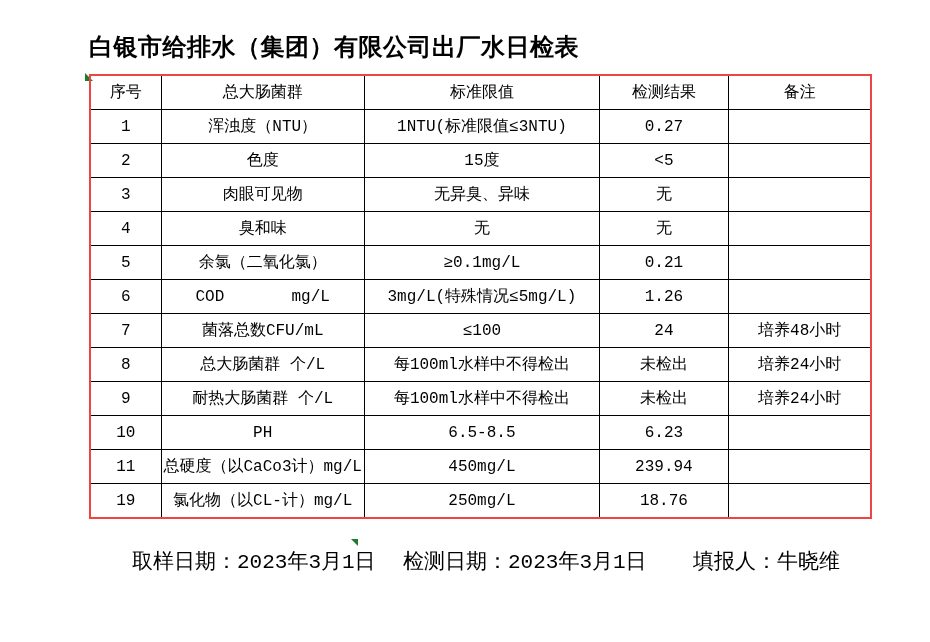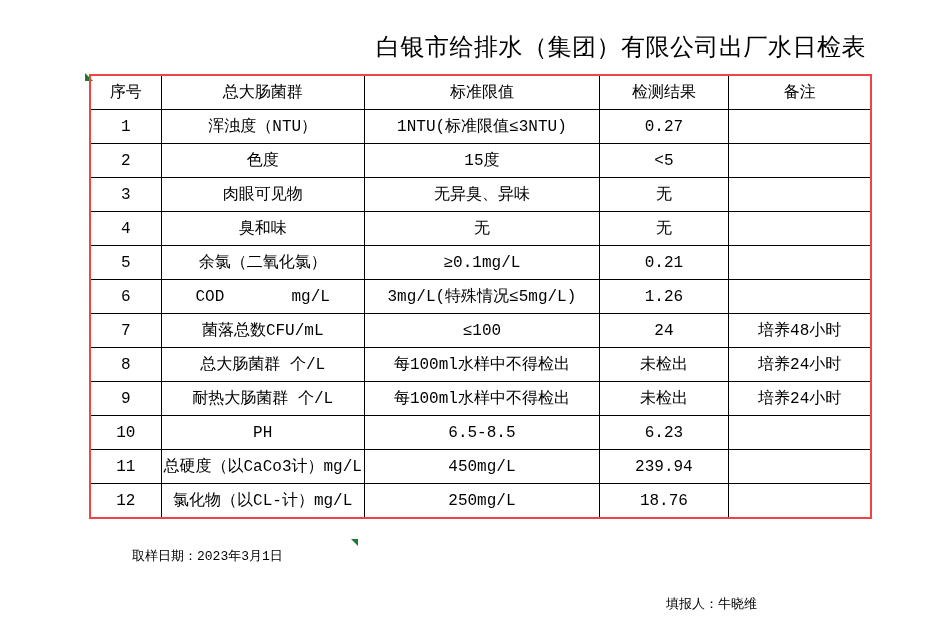--- a/index.html
+++ b/index.html
@@ -14,23 +14,23 @@
     background: #ffffff;
     font-family: "Liberation Mono", "DejaVu Sans Mono", monospace;
     color: #000000;
     overflow: hidden;
   }
   .title {
     position: absolute;
     top: 31px;
     left: 89px;
     width: 777px;
-    text-align: right;
+    text-align: left;
     font-size: 24px;
-    font-weight: normal;
+    font-weight: bold;
     letter-spacing: 0.5px;
     white-space: nowrap;
   }
   table.report {
     position: absolute;
     top: 74px;
     left: 89px;
     border-collapse: collapse;
     table-layout: fixed;
     border: 2px solid #ef4444;
@@ -52,26 +52,26 @@
   .col-std    { width: 235px; }
   .col-result { width: 129px; }
   .col-remark { width: 143px; }
 
   .footer-line {
     position: absolute;
     top: 547px;
     left: 0;
     width: 843px;
     height: 22px;
-    font-size: 13px;
+    font-size: 21px;
   }
   .footer-line .f-item { position: absolute; white-space: nowrap; }
   .f-sample { left: 132px; }
   .f-test   { left: 403px; }
-  .f-report { left: 666px; margin-top: 48px; }
+  .f-report { left: 693px; }
 
   .flag {
     position: absolute;
     width: 8px;
     height: 8px;
   }
   .flag-top-left {
     left: 85px;
     top: 73px;
     clip-path: polygon(0 0, 0 100%, 100% 100%);
@@ -182,29 +182,30 @@
         <td></td>
       </tr>
       <tr>
         <td>11</td>
         <td>总硬度（以CaCo3计）mg/L</td>
         <td>450mg/L</td>
         <td>239.94</td>
         <td></td>
       </tr>
       <tr>
-        <td>12</td>
+        <td>19</td>
         <td>氯化物（以CL-计）mg/L</td>
         <td>250mg/L</td>
         <td>18.76</td>
         <td></td>
       </tr>
     </tbody>
   </table>
 
   <div class="flag flag-bottom" style="background: rgb(30, 122, 46);"></div>
 
   <div class="footer-line">
     <span class="f-item f-sample">取样日期：2023年3月1日</span>
+    <span class="f-item f-test">检测日期：2023年3月1日</span>
     <span class="f-item f-report">填报人：牛晓维</span>
   </div>
 
 </div>
 
 </body></html>

